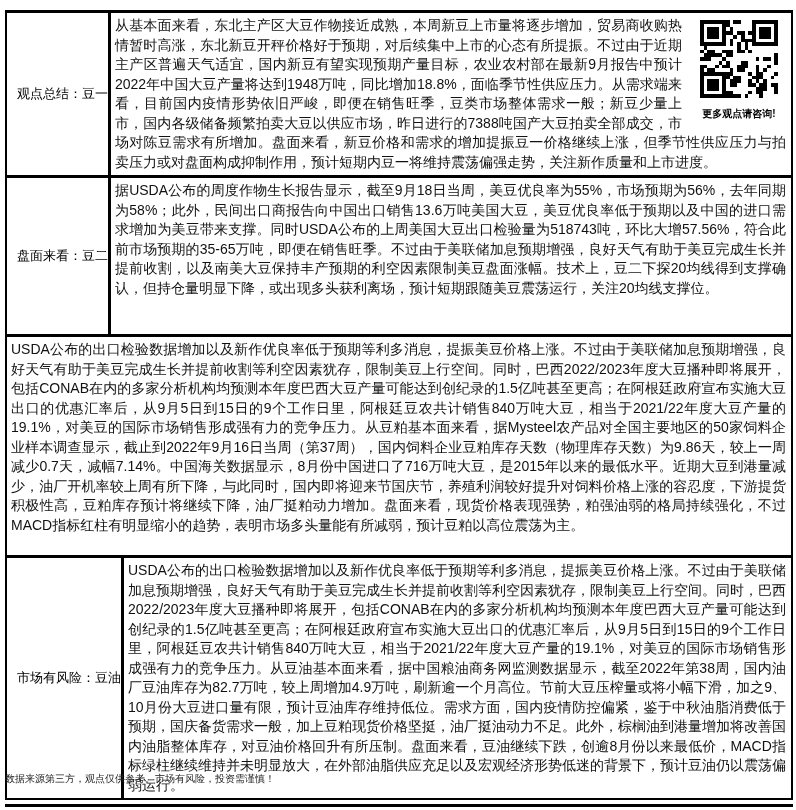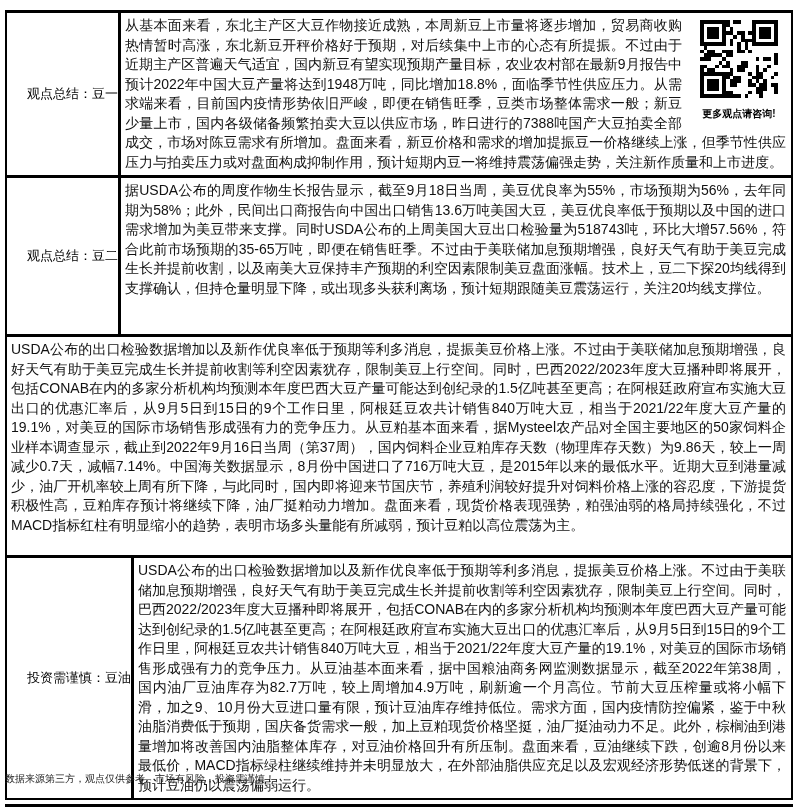--- a/index.html
+++ b/index.html
@@ -3,21 +3,21 @@
 <meta charset="utf-8">
 <style>
   html,body{margin:0;padding:0;background:#ffffff;}
   body{width:796px;height:810px;font-family:"Liberation Sans",sans-serif;color:#000;}
   .page{position:relative;width:796px;height:810px;background:#fff;overflow:hidden;}
   .report-table{position:absolute;left:5px;top:10px;width:788px;box-sizing:border-box;
     border:2px solid #000;border-top-width:3px;}
   .row{display:flex;border-bottom:3px solid #000;}
   .row:last-child{border-bottom:none;}
   .label-cell{flex:0 0 88px;box-sizing:border-box;border-right:3px solid #000;
-    display:flex;align-items:center;padding-left:20px;font-size:13px;color:#000;}
+    display:flex;align-items:center;padding-left:10px;font-size:13px;color:#000;}
   .label-cell span{white-space:nowrap;}
   .content-cell{flex:1;box-sizing:border-box;padding:3px 5px 3px 4px;
     font-size:14px;line-height:19.5px;text-align:justify;color:#111;}
   .r1{min-height:150px;}
   .r2{min-height:156px;}
   .r3{min-height:218px;}
   .r4{min-height:215px;}
   .qr-wrap{float:right;width:94px;margin:2px 0 4px 10px;text-align:center;}
   .qr{display:grid;grid-template-columns:repeat(21,1fr);grid-template-rows:repeat(21,1fr);
     width:78px;height:78px;margin:2px auto 6px auto;background:#fff;}
@@ -483,36 +483,36 @@
               <i></i>
             </div>
           <div class="qr-caption">更多观点请咨询!</div>
         </div>
         <span>从基本面来看，东北主产区大豆作物接近成熟，本周新豆上市量将逐步增加，贸易商收购热情暂时高涨，东北新豆开秤价格好于预期，对后续集中上市的心态有所提振。不过由于近期主产区普遍天气适宜，国内新豆有望实现预期产量目标，农业农村部在最新9月报告中预计2022年中国大豆产量将达到1948万吨，同比增加18.8%，面临季节性供应压力。从需求端来看，目前国内疫情形势依旧严峻，即便在销售旺季，豆类市场整体需求一般；新豆少量上市，国内各级储备频繁拍卖大豆以供应市场，昨日进行的7388吨国产大豆拍卖全部成交，市场对陈豆需求有所增加。盘面来看，新豆价格和需求的增加提振豆一价格继续上涨，但季节性供应压力与拍卖压力或对盘面构成抑制作用，预计短期内豆一将维持震荡偏强走势，关注新作质量和上市进度。</span>
       </div>
     </div>
 
     <div class="row r2">
       <div class="label-cell">
-        <span>观点总结：豆二</span>
+        <span>盘面来看：豆二</span>
       </div>
       <div class="content-cell">
         <span>据USDA公布的周度作物生长报告显示，截至9月18日当周，美豆优良率为55%，市场预期为56%，去年同期为58%；此外，民间出口商报告向中国出口销售13.6万吨美国大豆，美豆优良率低于预期以及中国的进口需求增加为美豆带来支撑。同时USDA公布的上周美国大豆出口检验量为518743吨，环比大增57.56%，符合此前市场预期的35-65万吨，即便在销售旺季。不过由于美联储加息预期增强，良好天气有助于美豆完成生长并提前收割，以及南美大豆保持丰产预期的利空因素限制美豆盘面涨幅。技术上，豆二下探20均线得到支撑确认，但持仓量明显下降，或出现多头获利离场，预计短期跟随美豆震荡运行，关注20均线支撑位。</span>
       </div>
     </div>
 
     <div class="row r3">
       <div class="content-cell">
         <span>USDA公布的出口检验数据增加以及新作优良率低于预期等利多消息，提振美豆价格上涨。不过由于美联储加息预期增强，良好天气有助于美豆完成生长并提前收割等利空因素犹存，限制美豆上行空间。同时，巴西2022/2023年度大豆播种即将展开，包括CONAB在内的多家分析机构均预测本年度巴西大豆产量可能达到创纪录的1.5亿吨甚至更高；在阿根廷政府宣布实施大豆出口的优惠汇率后，从9月5日到15日的9个工作日里，阿根廷豆农共计销售840万吨大豆，相当于2021/22年度大豆产量的19.1%，对美豆的国际市场销售形成强有力的竞争压力。从豆粕基本面来看，据Mysteel农产品对全国主要地区的50家饲料企业样本调查显示，截止到2022年9月16日当周（第37周），国内饲料企业豆粕库存天数（物理库存天数）为9.86天，较上一周减少0.7天，减幅7.14%。中国海关数据显示，8月份中国进口了716万吨大豆，是2015年以来的最低水平。近期大豆到港量减少，油厂开机率较上周有所下降，与此同时，国内即将迎来节国庆节，养殖利润较好提升对饲料价格上涨的容忍度，下游提货积极性高，豆粕库存预计将继续下降，油厂挺粕动力增加。盘面来看，现货价格表现强势，粕强油弱的格局持续强化，不过MACD指标红柱有明显缩小的趋势，表明市场多头量能有所减弱，预计豆粕以高位震荡为主。</span>
       </div>
     </div>
 
     <div class="row r4">
       <div class="label-cell">
-        <span>投资需谨慎：豆油</span>
+        <span>市场有风险：豆油</span>
       </div>
       <div class="content-cell">
         <span>USDA公布的出口检验数据增加以及新作优良率低于预期等利多消息，提振美豆价格上涨。不过由于美联储加息预期增强，良好天气有助于美豆完成生长并提前收割等利空因素犹存，限制美豆上行空间。同时，巴西2022/2023年度大豆播种即将展开，包括CONAB在内的多家分析机构均预测本年度巴西大豆产量可能达到创纪录的1.5亿吨甚至更高；在阿根廷政府宣布实施大豆出口的优惠汇率后，从9月5日到15日的9个工作日里，阿根廷豆农共计销售840万吨大豆，相当于2021/22年度大豆产量的19.1%，对美豆的国际市场销售形成强有力的竞争压力。从豆油基本面来看，据中国粮油商务网监测数据显示，截至2022年第38周，国内油厂豆油库存为82.7万吨，较上周增加4.9万吨，刷新逾一个月高位。节前大豆压榨量或将小幅下滑，加之9、10月份大豆进口量有限，预计豆油库存维持低位。需求方面，国内疫情防控偏紧，鉴于中秋油脂消费低于预期，国庆备货需求一般，加上豆粕现货价格坚挺，油厂挺油动力不足。此外，棕榈油到港量增加将改善国内油脂整体库存，对豆油价格回升有所压制。盘面来看，豆油继续下跌，创逾8月份以来最低价，MACD指标绿柱继续维持并未明显放大，在外部油脂供应充足以及宏观经济形势低迷的背景下，预计豆油仍以震荡偏弱运行。</span>
       </div>
     </div>
 
   </div>
 
   <div class="footer-note">数据来源第三方，观点仅供参考。市场有风险，投资需谨慎！</div>
   <div class="bottom-rule"></div>

